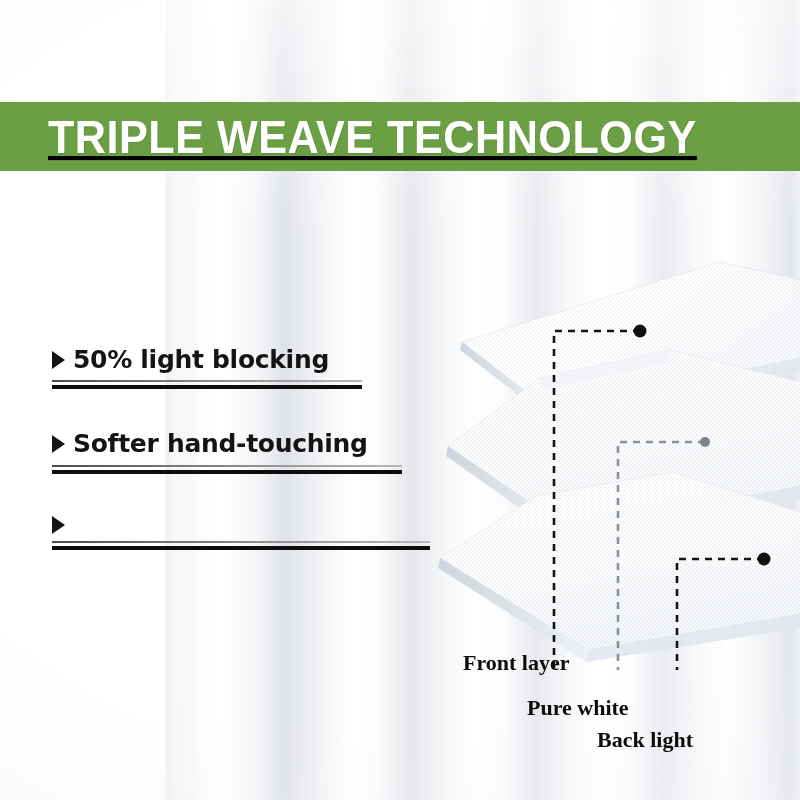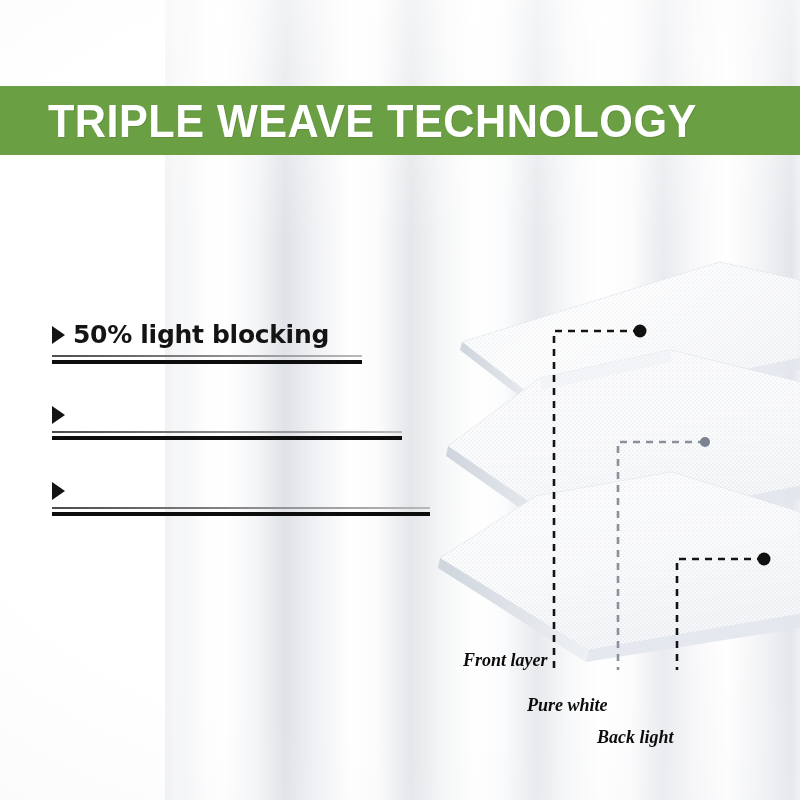--- a/index.html
+++ b/index.html
@@ -68,25 +68,26 @@
   .left-white-wash {
     position: absolute;
     left: 0; top: 0;
     width: 210px; height: 800px;
     background: linear-gradient(90deg, #ffffff 0%, #ffffff 72%, rgba(255,255,255,0.0) 100%);
   }
 
   
   .header-band {
     position: absolute;
-    left: 0; top: 86px;
+    left: 0; top: 102px;
     width: 800px; height: 69px;
     background: #6a9f43;
     display: flex;
     align-items: center;
+    text-decoration: underline;
   }
   .header-title {
     margin-left: 48px;
     color: #ffffff;
     font-size: 47px;
     font-weight: 700;
     letter-spacing: 0.5px;
     line-height: 1;
     white-space: nowrap;
     font-family: "Liberation Sans Narrow", "Liberation Sans", sans-serif;
@@ -102,20 +103,21 @@
     top: 322px;
     width: 430px;
   }
   .feature-row {
     position: relative;
     margin-bottom: 42px;
   }
   .feature-line {
     display: flex;
     align-items: center;
+    margin-top: 25px;
   }
   .bullet-tri {
     width: 0; height: 0;
     border-left: 13px solid #141414;
     border-top: 9px solid transparent;
     border-bottom: 9px solid transparent;
     margin-right: 8px;
     flex: 0 0 auto;
   }
   .feature-label {
@@ -143,24 +145,23 @@
     position: absolute;
     left: 420px; top: 250px;
     width: 380px; height: 420px;
   }
   .fabric-wrap svg { display: block; }
 
   
   .callout {
     position: absolute;
     font-family: "Liberation Serif", "DejaVu Serif", serif;
-    font-style: italic;
     font-weight: 700;
     color: #0c0c0c;
-    font-size: 18px;
+    font-size: 22px;
     white-space: nowrap;
   }
   .callout-front { left: 463px; top: 650px; }
   .callout-pure  { left: 527px; top: 695px; }
   .callout-back  { left: 597px; top: 727px; }
 </style>
 </head>
 <body>
 
 <div id="stage">
@@ -184,20 +185,21 @@
       </div>
       <div class="rule-group">
         <div class="rule-thin" style="width:310px"></div>
         <div class="rule-thick" style="width:310px"></div>
       </div>
     </div>
 
     <div class="feature-row">
       <div class="feature-line">
         <div class="bullet-tri"></div>
+        <div class="feature-label">Softer hand-touching</div>
       </div>
       <div class="rule-group">
         <div class="rule-thin" style="width:350px"></div>
         <div class="rule-thick" style="width:350px"></div>
       </div>
     </div>
 
     <div class="feature-row">
       <div class="feature-line">
         <div class="bullet-tri"></div>

